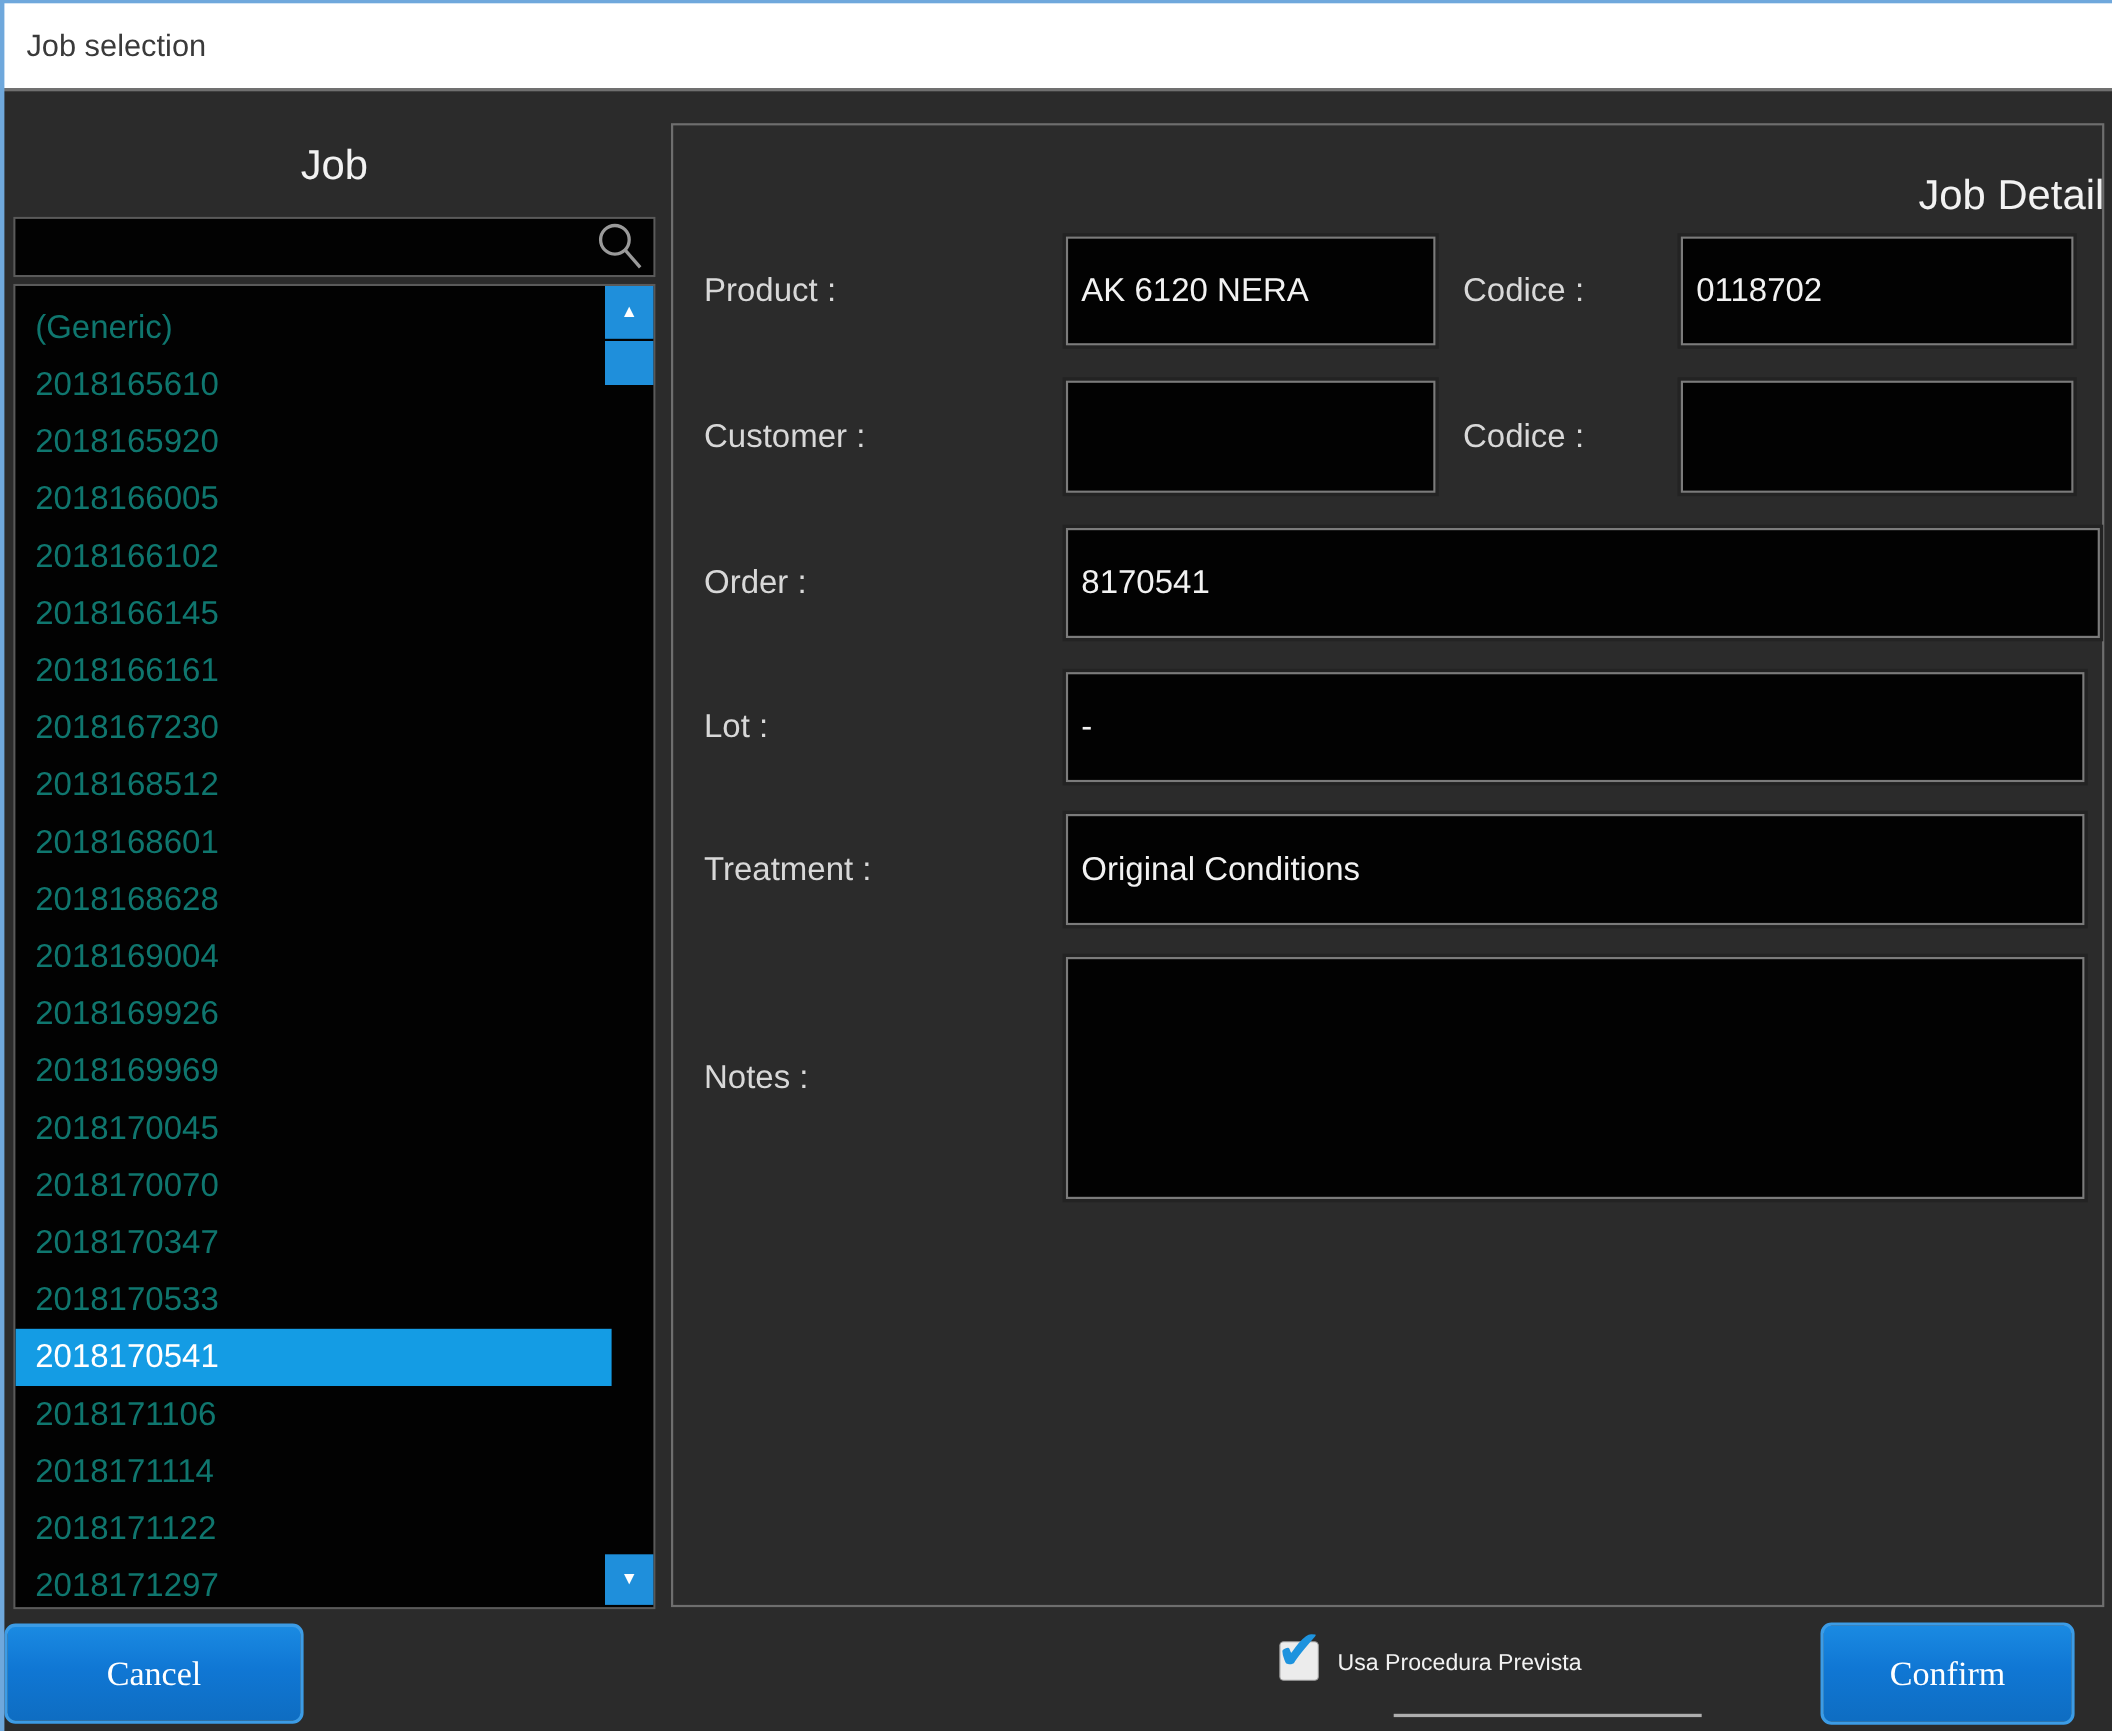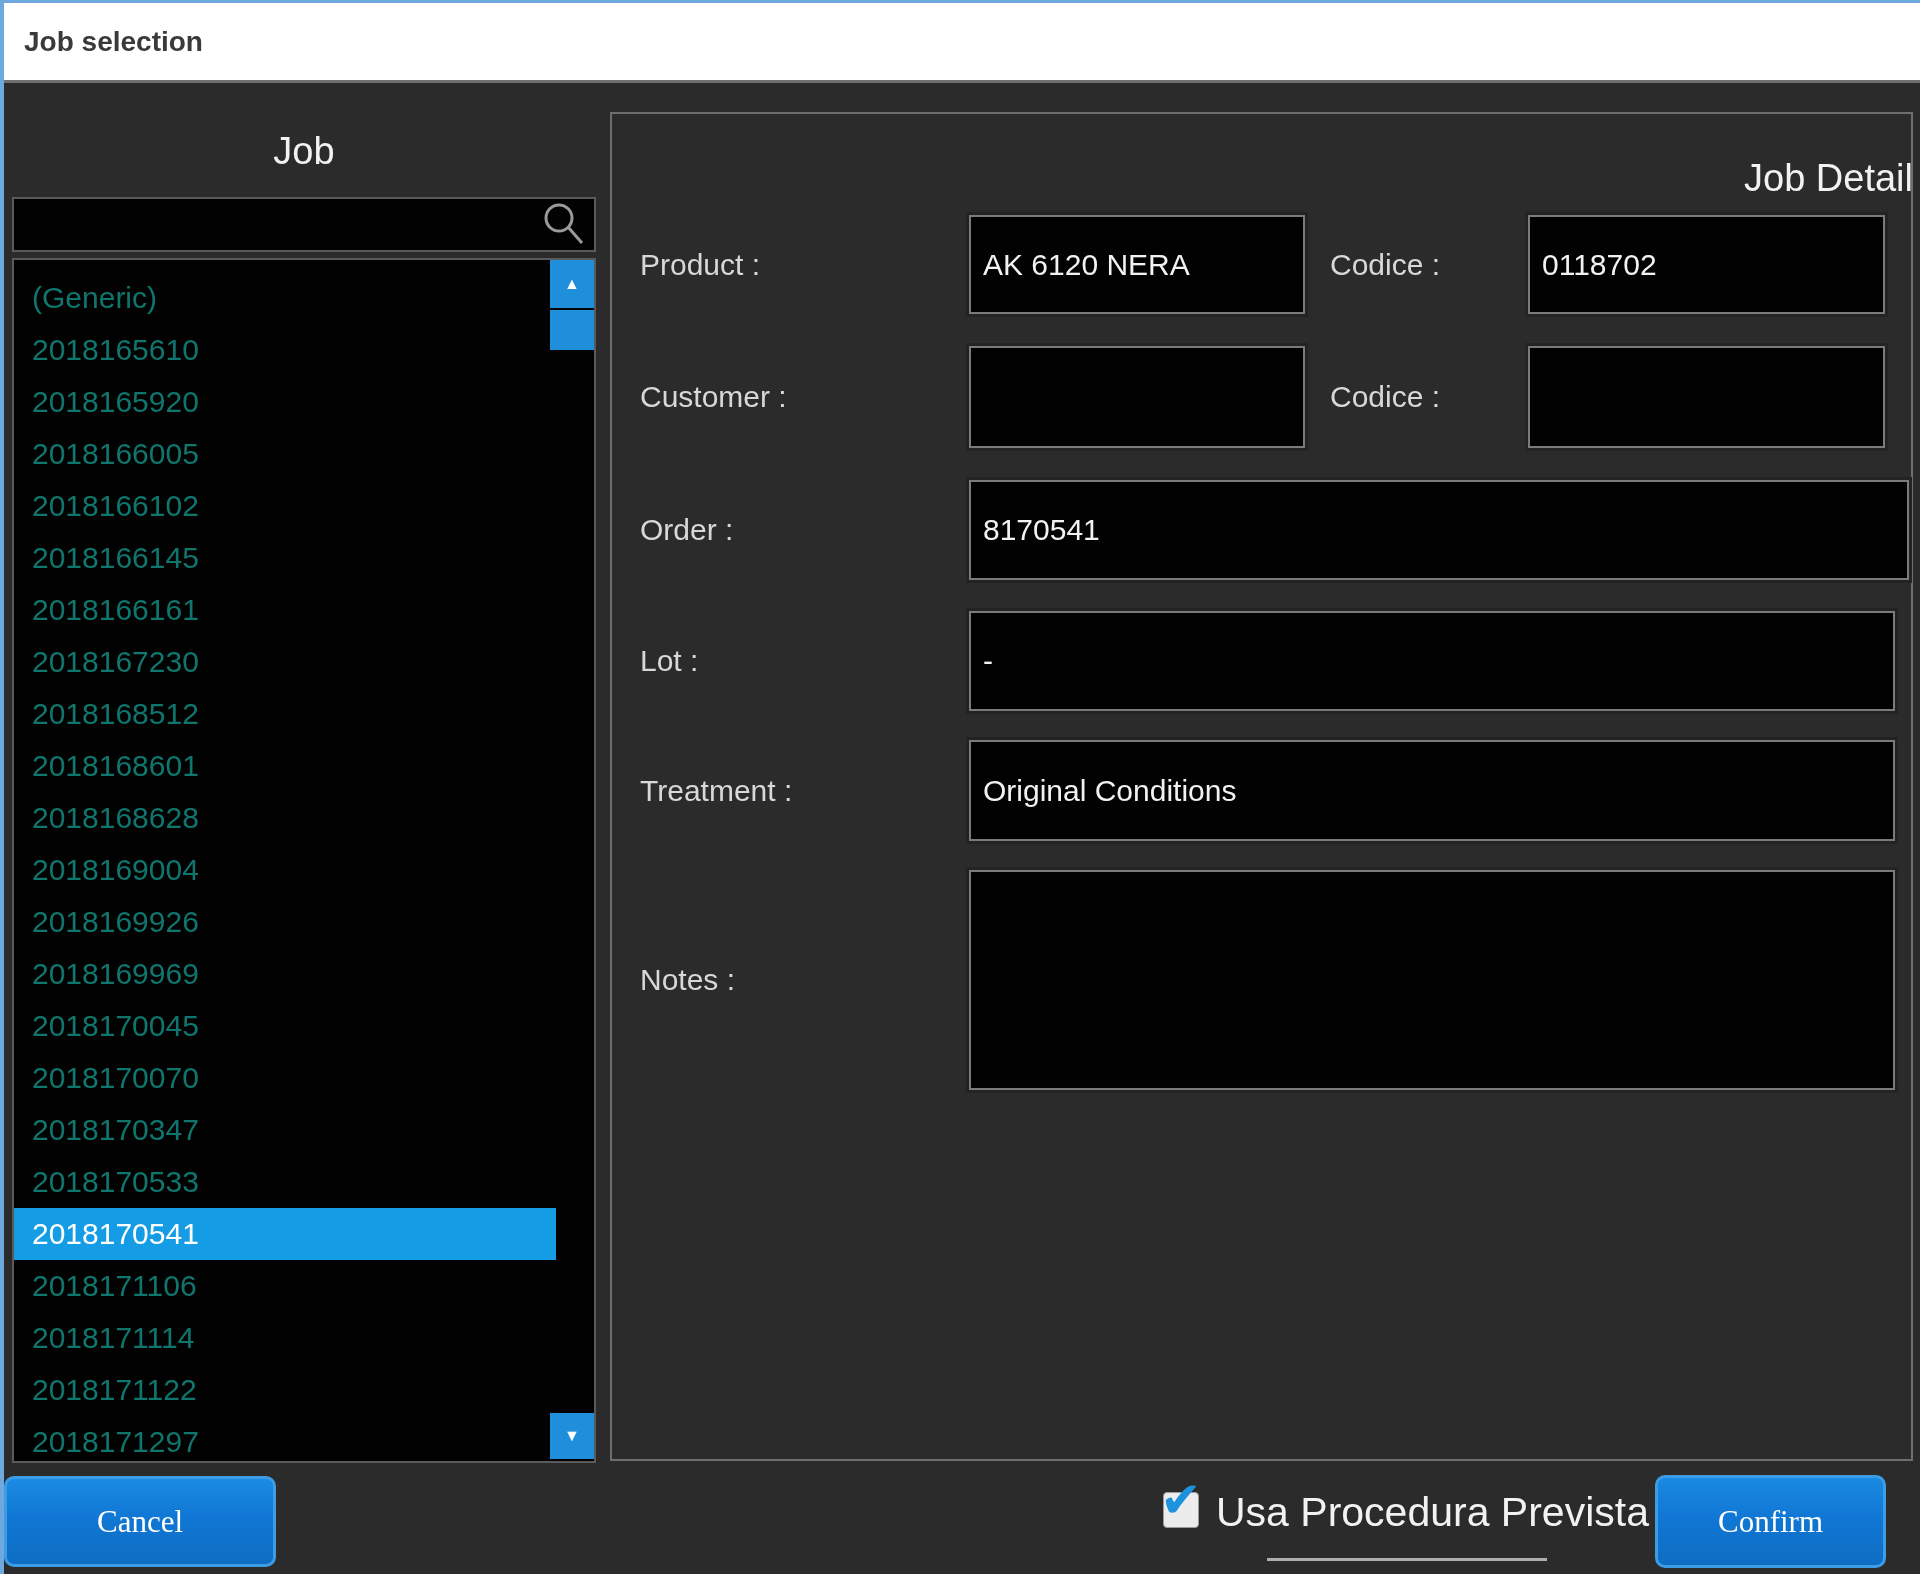--- a/index.html
+++ b/index.html
@@ -1,20 +1,20 @@
 <!DOCTYPE html>
 <html><head>
 <meta charset="utf-8">
 <style>
   html,body{margin:0;padding:0;width:1920px;height:1574px;overflow:hidden;
     background:#2b2b2b;font-family:"Liberation Sans","DejaVu Sans",sans-serif;}
   body{position:relative;}
   
   .titlebar{position:absolute;left:0;top:0;width:1920px;height:80px;background:#ffffff;
-    border-top:3px solid #6fa8dc;box-sizing:border-box;font-weight:bold;}
+    border-top:3px solid #6fa8dc;box-sizing:border-box;}
   .titlebar .title{position:absolute;left:24px;top:0;height:77px;line-height:77px;
     font-size:28px;color:#3a3a3a;}
   .left-border{position:absolute;left:0;top:0;width:4px;height:1574px;background:#6fa8dc;z-index:30;}
   .title-sep{position:absolute;left:0;top:80px;width:1920px;height:3px;background:#707070;}
 
   
   .job-header{position:absolute;left:12px;top:130px;width:584px;text-align:center;
     font-size:38px;color:#f2f2f2;}
   .search-box{position:absolute;left:12px;top:197px;width:584px;height:55px;box-sizing:border-box;
     background:#020202;border:2px solid #5a5a5a;}
@@ -60,21 +60,21 @@
     background:linear-gradient(180deg,#1a8ae2 0%,#1077d4 45%,#0e6dc2 100%);
     color:#ffffff;font-size:31px;display:flex;align-items:center;justify-content:center;
     font-family:Liberation Serif, serif;cursor:default;}
   .btn-cancel{left:4px;top:1476px;width:272px;height:91px;}
   .btn-confirm{left:1655px;top:1475px;width:231px;height:93px;}
   .checkbox{position:absolute;left:1163px;top:1492px;width:36px;height:36px;background:#ececec;
     border:1px solid #9a9a9a;border-radius:4px;box-sizing:border-box;}
   .checkbox .check{display:none;position:absolute;left:-4px;top:-22px;font-size:50px;
     color:#1d93de;font-weight:bold;}
   .checkbox.checked .check{display:block;}
-  .chk-label{position:absolute;left:1216px;top:1494px;font-size:41px;color:#f2f2f2;line-height:36px;}
+  .chk-label{position:absolute;left:1216px;top:1494px;font-size:21px;color:#f2f2f2;line-height:36px;}
   .chk-underline{position:absolute;left:1267px;top:1558px;width:280px;height:3px;background:#aeaeae;}
 </style>
 </head>
 <body>
 
 <div class="titlebar">
   <div class="title">Job selection</div>
 </div>
 <div class="left-border"></div>
 <div class="title-sep"></div>

